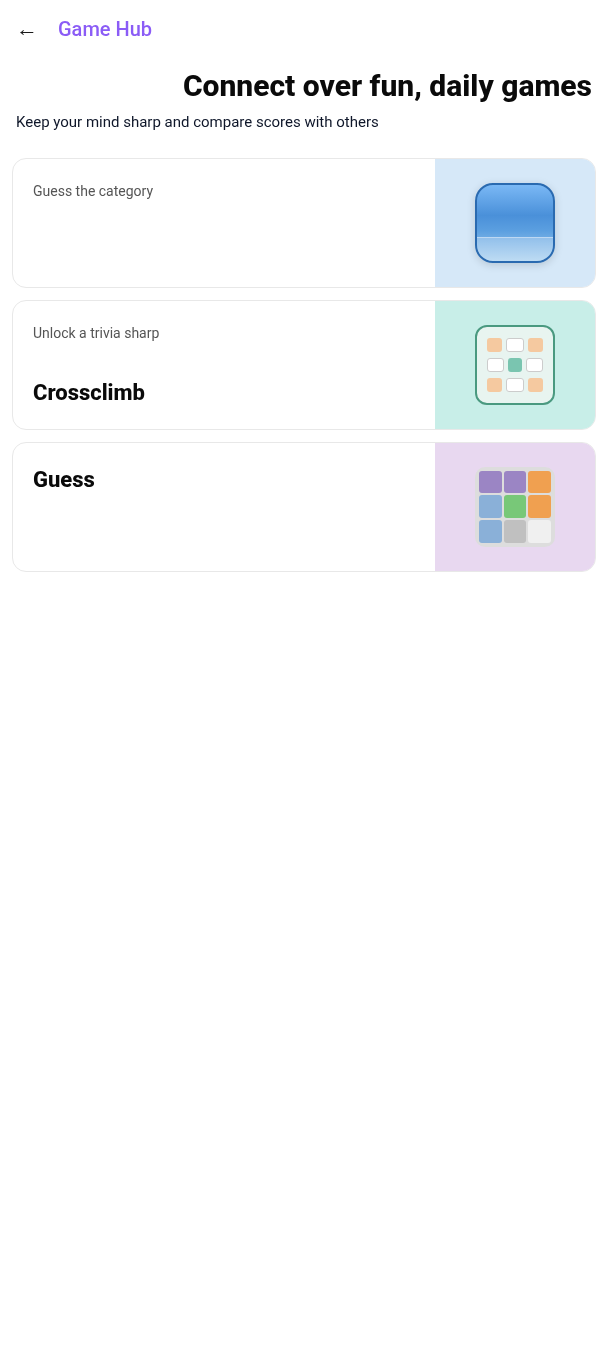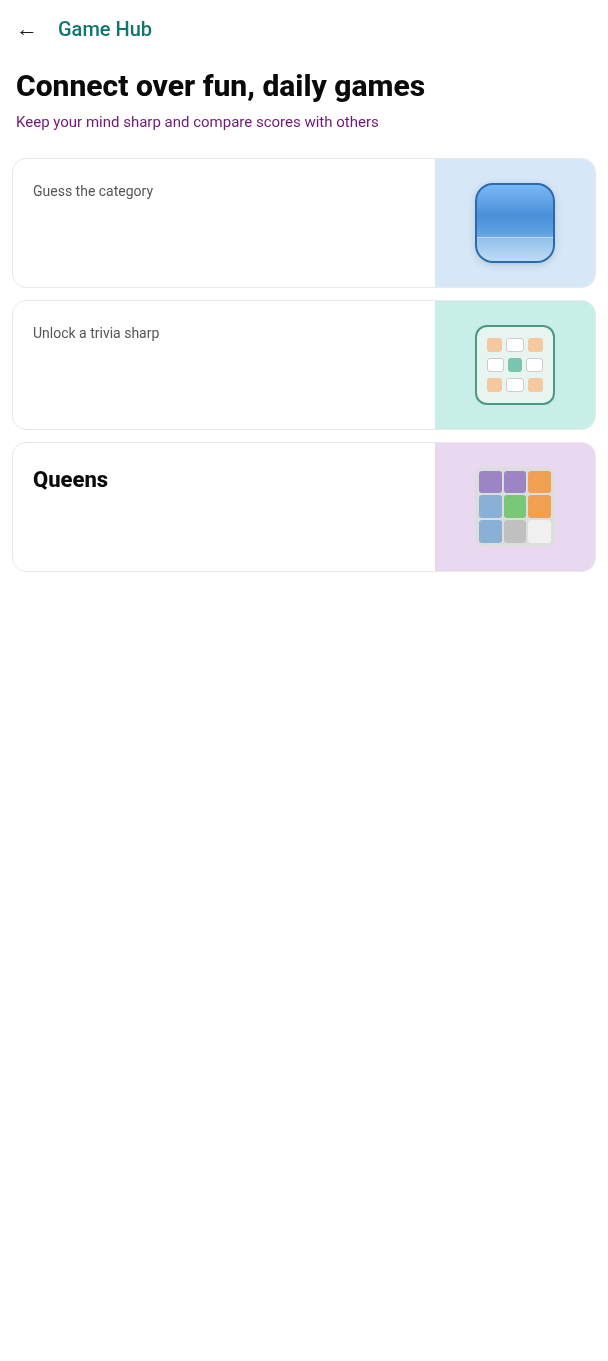--- a/index.html
+++ b/index.html
@@ -24,37 +24,38 @@
       color: #1a1a1a;
       cursor: pointer;
       background: none;
       border: none;
       padding: 4px 8px 4px 0;
       line-height: 1;
     }
     .header-title {
       font-size: 20px;
       font-weight: 500;
-      color: #0f766e;
+      color: #8b5cf6;
     }
 
     
     .hero {
       padding: 10px 16px 24px 16px;
     }
     .hero-title {
       font-size: 30px;
       font-weight: 800;
       color: #0a0a0a;
       line-height: 1.2;
       margin-bottom: 8px;
+      text-align: right;
     }
     .hero-subtitle {
       font-size: 15px;
-      color: #701a75;
+      color: #0f172a;
       line-height: 1.45;
     }
 
     
     .games-list {
       padding: 0 12px;
       display: flex;
       flex-direction: column;
       gap: 0;
     }
@@ -207,20 +208,21 @@
       <div class="game-card-subtitle">Guess the category</div>
     </div>
     <div class="game-card-image">
       <div class="pinpoint-icon"></div>
     </div>
   </div>
 
   <div class="game-card card-crossclimb">
     <div class="game-card-content">
       <div class="game-card-subtitle">Unlock a trivia sharp</div>
+      <div class="game-card-title">Crossclimb</div>
     </div>
     <div class="game-card-image">
       <div class="crossclimb-icon">
         <div class="crossclimb-row">
           <div class="crossclimb-cell peach"></div>
           <div class="crossclimb-cell white"></div>
           <div class="crossclimb-cell peach"></div>
         </div>
         <div class="crossclimb-row">
           <div class="crossclimb-cell white"></div>
@@ -231,21 +233,21 @@
           <div class="crossclimb-cell peach"></div>
           <div class="crossclimb-cell white"></div>
           <div class="crossclimb-cell peach"></div>
         </div>
       </div>
     </div>
   </div>
 
   <div class="game-card card-queens">
     <div class="game-card-content">
-      <div class="game-card-title">Queens</div>
+      <div class="game-card-title">Guess</div>
     </div>
     <div class="game-card-image">
       <div class="queens-icon">
         <div class="queens-cell q-purple"></div>
         <div class="queens-cell q-purple"></div>
         <div class="queens-cell q-orange"></div>
         <div class="queens-cell q-blue"></div>
         <div class="queens-cell q-green"></div>
         <div class="queens-cell q-orange"></div>
         <div class="queens-cell q-blue"></div>

